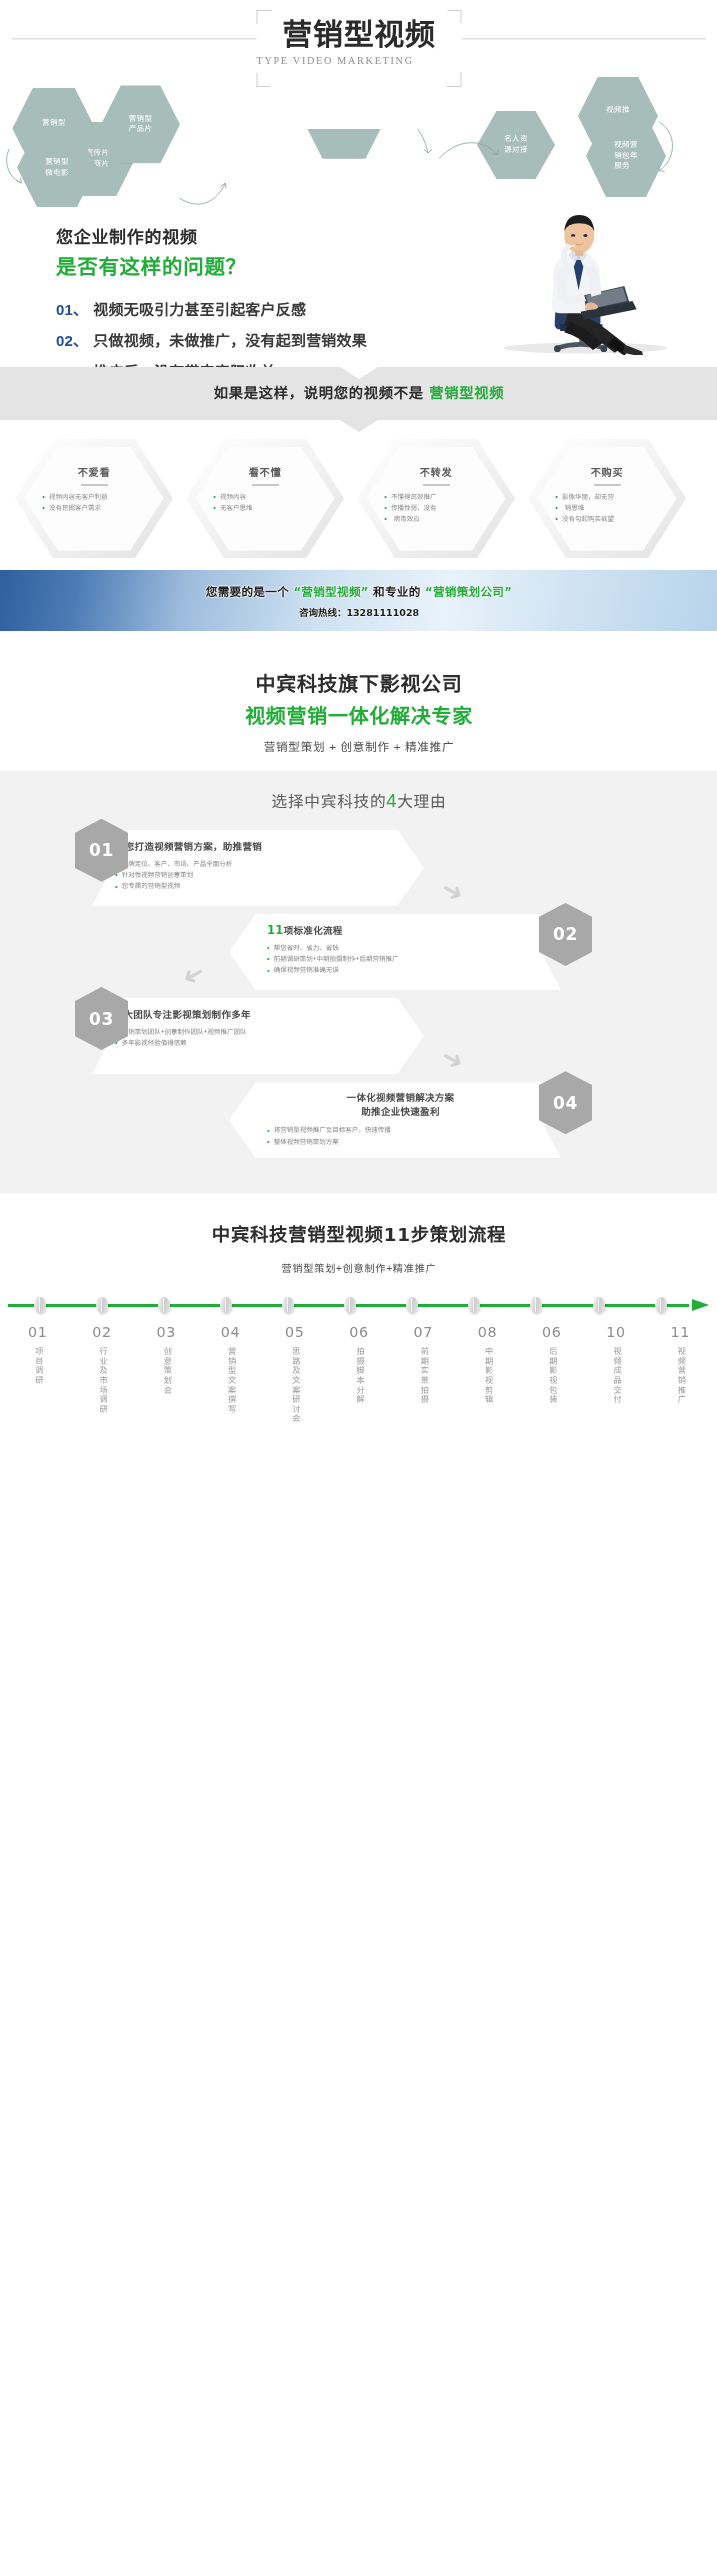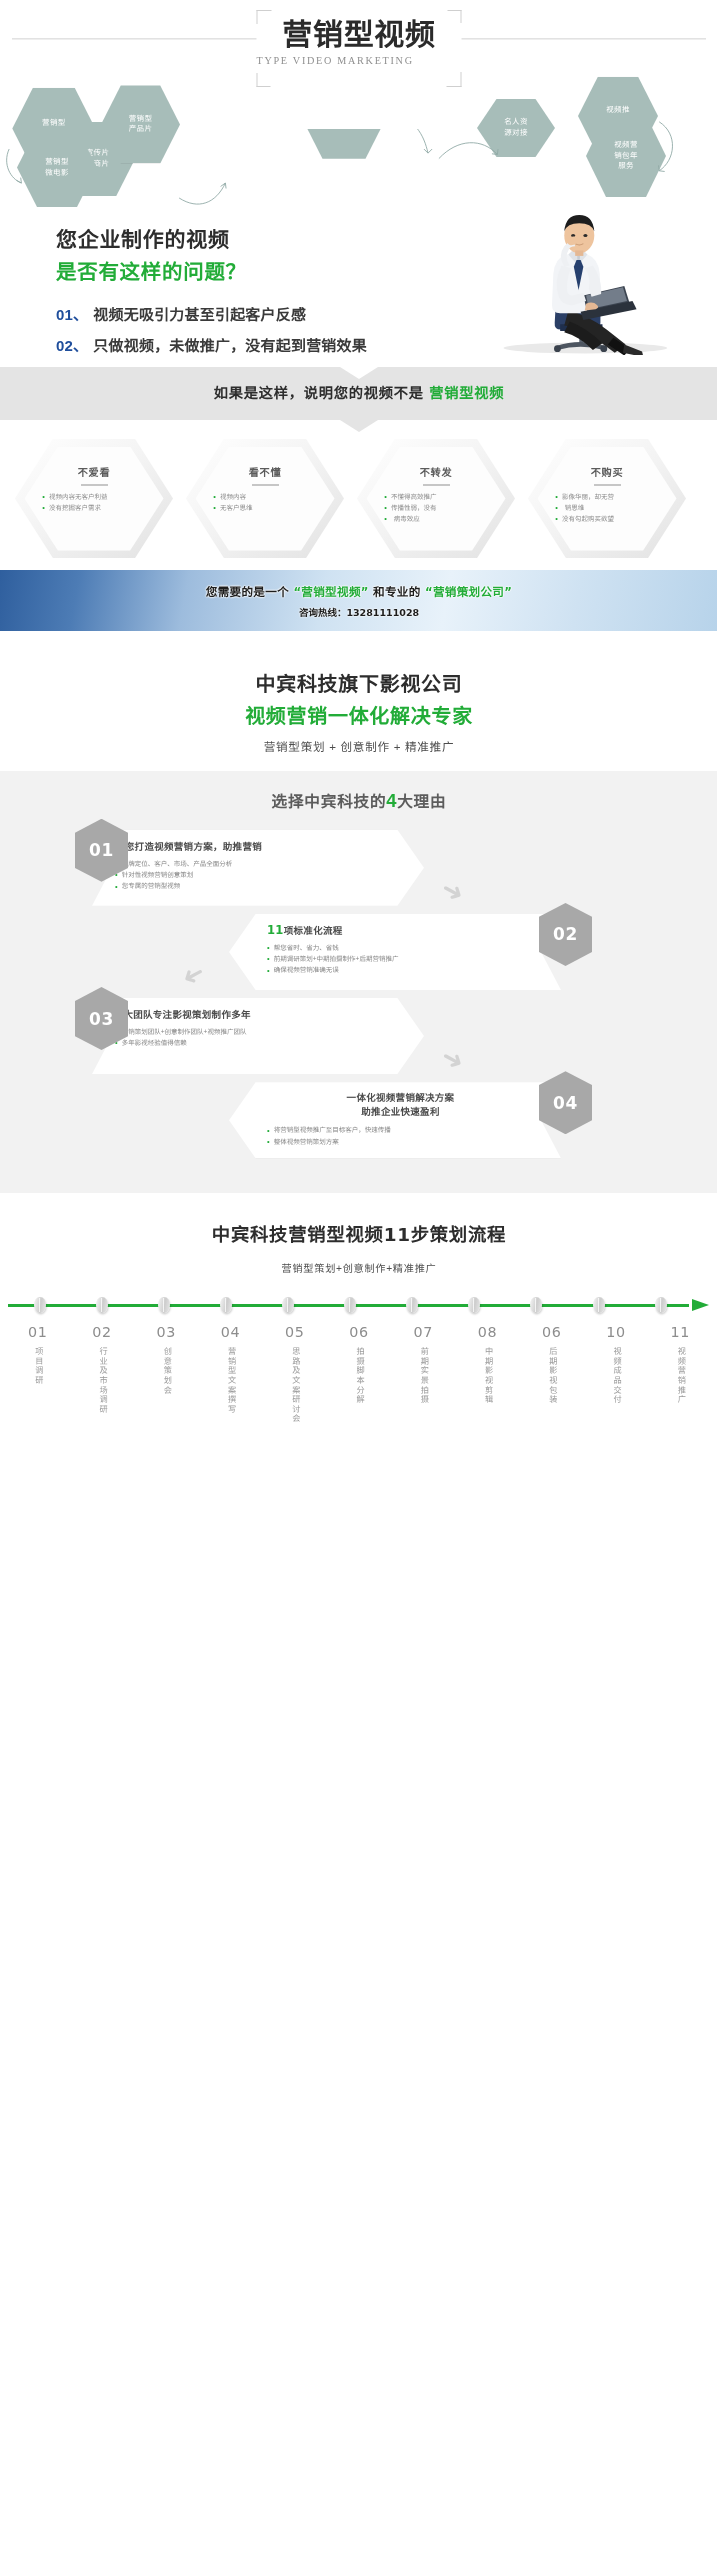--- a/index.html
+++ b/index.html
@@ -26,32 +26,32 @@
   .hdr-corner-bl{ left:0; bottom:42px; border-left:0.7px solid #cfcfcf; border-bottom:0.7px solid #cfcfcf; }
   .hdr-title { text-align:center; font-size:30px; font-weight:bold; color:#2b2b2b;
                letter-spacing:0.7px; padding-top:8.2px; line-height:1.15;
                font-family:"DejaVu Sans","Liberation Sans",sans-serif; }
   .hdr-sub { text-align:left; font-size:10.2px; color:#8f8f8f; letter-spacing:1.7px;
              margin-top:2.7px; font-family:"Liberation Serif","DejaVu Serif",serif; }
 
   
   .sec-hex { position:relative; height:126px; }
   .hex {
-    position:absolute; background:#a7bdb9; color:#fff; text-align:center;
+    position:absolute; background:#a7bdb9; color:#fff; text-align:left;
     clip-path:polygon(25% 0%,75% 0%,100% 50%,75% 100%,25% 100%,0% 50%);
     display:flex; align-items:center; justify-content:center;
     font-size:7.5px; line-height:1.45; letter-spacing:0.3px;
     filter:drop-shadow(1.4px 2px 2.7px rgba(0,0,0,.16));
   }
   .hex span{ display:block; }
   .arrow-svg{ position:absolute; overflow:visible; }
 
   
   .sec-problem { position:relative; height:153px; padding:15px 0 0 56px; }
-  .pb-l1 { font-size:21px; font-weight:bold; color:#2d2d2d; letter-spacing:0.7px;
+  .pb-l1 { font-size:17px; font-weight:bold; color:#2d2d2d; letter-spacing:0.7px;
            font-family:"DejaVu Sans","Liberation Sans",sans-serif; }
   .pb-l2 { font-size:20.5px; font-weight:bold; color:#22ac38; letter-spacing:0.7px; margin-top:2px;
            font-family:"DejaVu Sans","Liberation Sans",sans-serif; }
   .pb-list { margin-top:17.7px; }
   .pb-item { font-size:15px; margin-bottom:10.2px; color:#3a3a3a; font-weight:bold; letter-spacing:0.2px; }
   .pb-num { color:#1f4e9c; font-weight:bold; margin-right:0.7px; }
   .biz-photo { position:absolute; right:20.5px; top:0px; width:232px; height:147px; }
 
   
   .sec-gray { position:relative; height:78px; }
@@ -106,21 +106,21 @@
   
   .sec-co{ text-align:center; padding:20.5px 0 17.7px; }
   .co-l1{ font-size:20px; font-weight:bold; color:#2d2d2d; letter-spacing:0.7px;
           font-family:"DejaVu Sans","Liberation Sans",sans-serif; }
   .co-l2{ font-size:20px; font-weight:bold; color:#22ac38; letter-spacing:0.7px; margin-top:3.4px;
           font-family:"DejaVu Sans","Liberation Sans",sans-serif; }
   .co-l3{ font-size:11.6px; color:#4d4d4d; margin-top:8.9px; letter-spacing:0.7px; }
 
   
   .sec-reasons{ background:#f2f2f2; padding:17.7px 0 27px; position:relative; }
-  .rs-title{ text-align:center; font-size:15.7px; color:#5c5c5c; font-weight:bold; letter-spacing:0.7px;
+  .rs-title{ text-align:center; font-size:15.7px; color:#5c5c5c; font-weight:normal; letter-spacing:0.7px;
              margin-bottom:17.7px; }
   .rs-title .g{ color:#22ac38; font-size:18.4px; }
   .rs-row{ position:relative; height:78px; margin-bottom:6.1px; }
   .rs-card{
     position:absolute; top:0; width:332px; height:76px; background:#fff;
     filter:drop-shadow(1.4px 2px 3.4px rgba(0,0,0,.12));
     padding:8.9px 27px 0 23px;
   }
   .rs-card.left { left:92px;  clip-path:polygon(0% 0%,92% 0%,100% 50%,92% 100%,0% 100%,6% 50%); }
   .rs-card.right{ left:229px;  clip-path:polygon(8% 0%,100% 0%,94% 50%,100% 100%,8% 100%,0% 50%); padding-left:38px; }
@@ -198,21 +198,21 @@
       </div>
   </div>
 
   <div class="hex" style="left:301px;top:-8.2px;width:86px;height:85px;">
     <div>
         <span>营销型</span>
          <span>广告片</span>
       </div>
   </div>
 
-  <div class="hex" style="left:477px;top:17px;width:78px;height:58px;">
+  <div class="hex" style="left:477px;top:29px;width:78px;height:68px;">
     <div>
         <span>名人资</span>
          <span>源对接</span>
       </div>
   </div>
 
   <div class="hex" style="left:578px;top:-5.5px;width:80px;height:79px;">
     <div>
         <span>视频推</span>
          <span>广全案</span>

